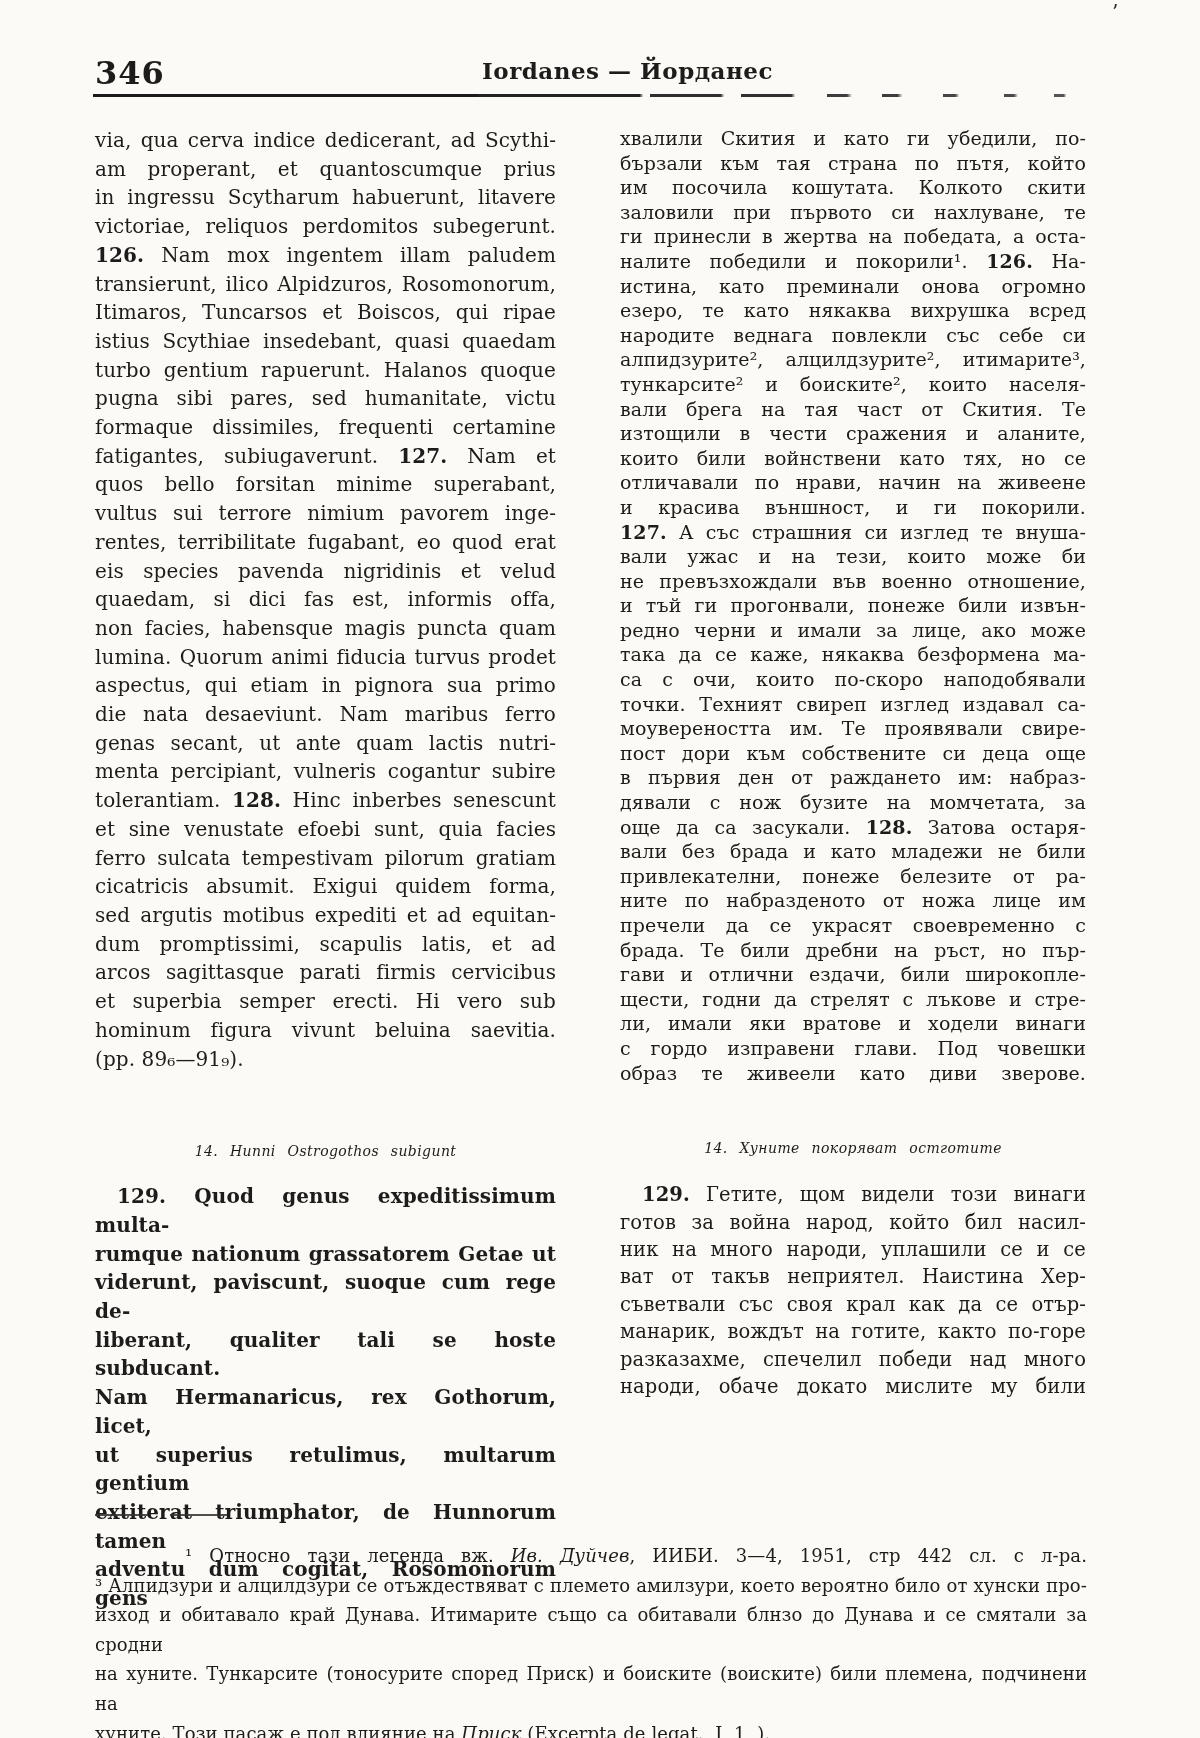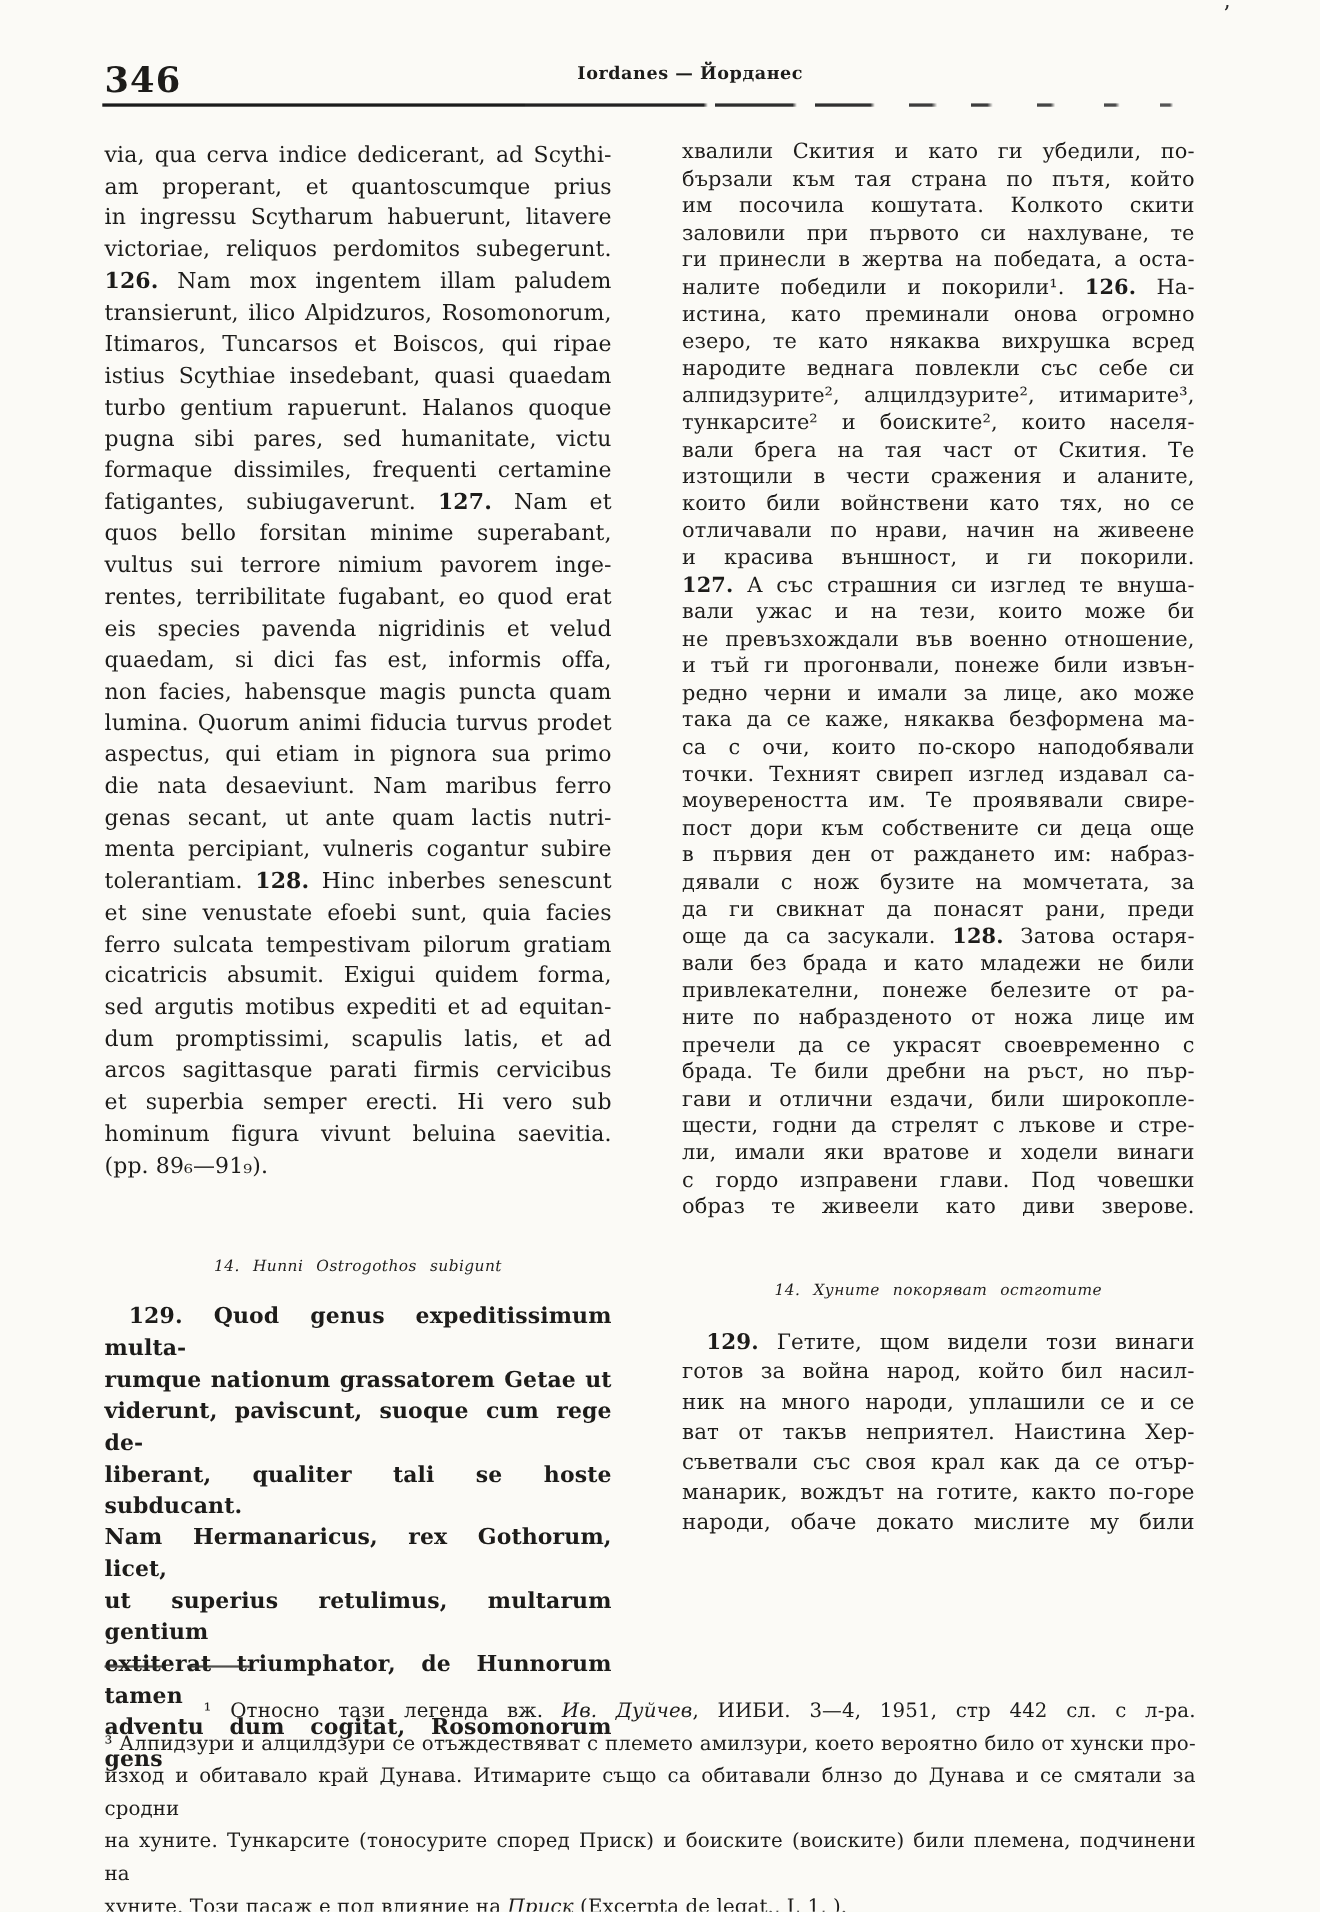--- a/index.html
+++ b/index.html
@@ -12,21 +12,21 @@
     position:relative;width:1200px;height:1738px;overflow:hidden;
     background:#fbfaf6;color:#1d1c1a;
   }
   
   .hdr{position:absolute;top:54px;left:95px;width:1005px;height:34px;}
   .pagenum{
     position:absolute;left:0;top:0;font-size:32px;font-weight:bold;letter-spacing:1px;
   }
   .runtitle{
     position:absolute;left:50%;top:3px;transform:translateX(-50%);margin-left:30px;
-    font-size:16px;font-weight:bold;letter-spacing:.5px;white-space:nowrap;
+    font-size:23px;font-weight:bold;letter-spacing:.5px;white-space:nowrap;
   }
   .rule{
     position:absolute;top:94px;left:93px;width:1012px;height:3px;
     background:linear-gradient(90deg,
       #1b1b1b 0%,#1b1b1b 38%,#222 38%,#222 54%,
       transparent 54.4%,transparent 55%,
       #2e2e2e 55%,#2e2e2e 62%,transparent 62.4%,transparent 64%,
       #303030 64%,#303030 69%,transparent 69.4%,transparent 72.5%,
       #3c3c3c 72.5%,#3c3c3c 74.5%,transparent 75%,transparent 78%,
       #3c3c3c 78%,#3c3c3c 79.5%,transparent 80%,transparent 84%,
@@ -158,41 +158,41 @@
           <div class="line">не превъзхождали във военно отношение,</div>
           <div class="line">и тъй ги прогонвали, понеже били извън-</div>
           <div class="line">редно черни и имали за лице, ако може</div>
           <div class="line">така да се каже, някаква безформена ма-</div>
           <div class="line">са с очи, които по-скоро наподобявали</div>
           <div class="line">точки. Техният свиреп изглед издавал са-</div>
           <div class="line">моувереността им. Те проявявали свире-</div>
           <div class="line">пост дори към собствените си деца още</div>
           <div class="line">в първия ден от раждането им: набраз-</div>
           <div class="line">дявали с нож бузите на момчетата, за</div>
-          <div class="line">да ги свикнат да понасят рани, преди</div>
           <div class="line">още да са засукали. <b>128.</b> Затова остаря-</div>
           <div class="line">вали без брада и като младежи не били</div>
           <div class="line">привлекателни, понеже белезите от ра-</div>
           <div class="line">ните по набразденото от ножа лице им</div>
           <div class="line">пречели да се украсят своевременно с</div>
           <div class="line">брада. Те били дребни на ръст, но пър-</div>
           <div class="line">гави и отлични ездачи, били широкопле-</div>
           <div class="line">щести, годни да стрелят с лъкове и стре-</div>
           <div class="line">ли, имали яки вратове и ходели винаги</div>
           <div class="line">с гордо изправени глави. Под човешки</div>
           <div class="line">образ те живеели като диви зверове.</div>
         </div>
       <h2 class="heading">14. Хуните покоряват остготите</h2>
       <div class="para p2">
           <div class="line ind"><b>129.</b> Гетите, щом видели този винаги</div>
           <div class="line">готов за война народ, който бил насил-</div>
           <div class="line">ник на много народи, уплашили се и се</div>
           <div class="line">ват от такъв неприятел. Наистина Хер-</div>
           <div class="line">съветвали със своя крал как да се отър-</div>
           <div class="line">манарик, вождът на готите, както по-горе</div>
+          <div class="line">разказахме, спечелил победи над много</div>
           <div class="line">народи, обаче докато мислите му били</div>
         </div>
     </section>
   </main>
 
   <div class="fn-sep"></div>
 
   <footer class="footnotes">
     <div class="para fn1">
         <div class="line">¹ Относно тази легенда вж. <i>Ив. Дуйчев</i>, ИИБИ. 3—4, 1951, стр 442 сл. с л-ра.</div>

